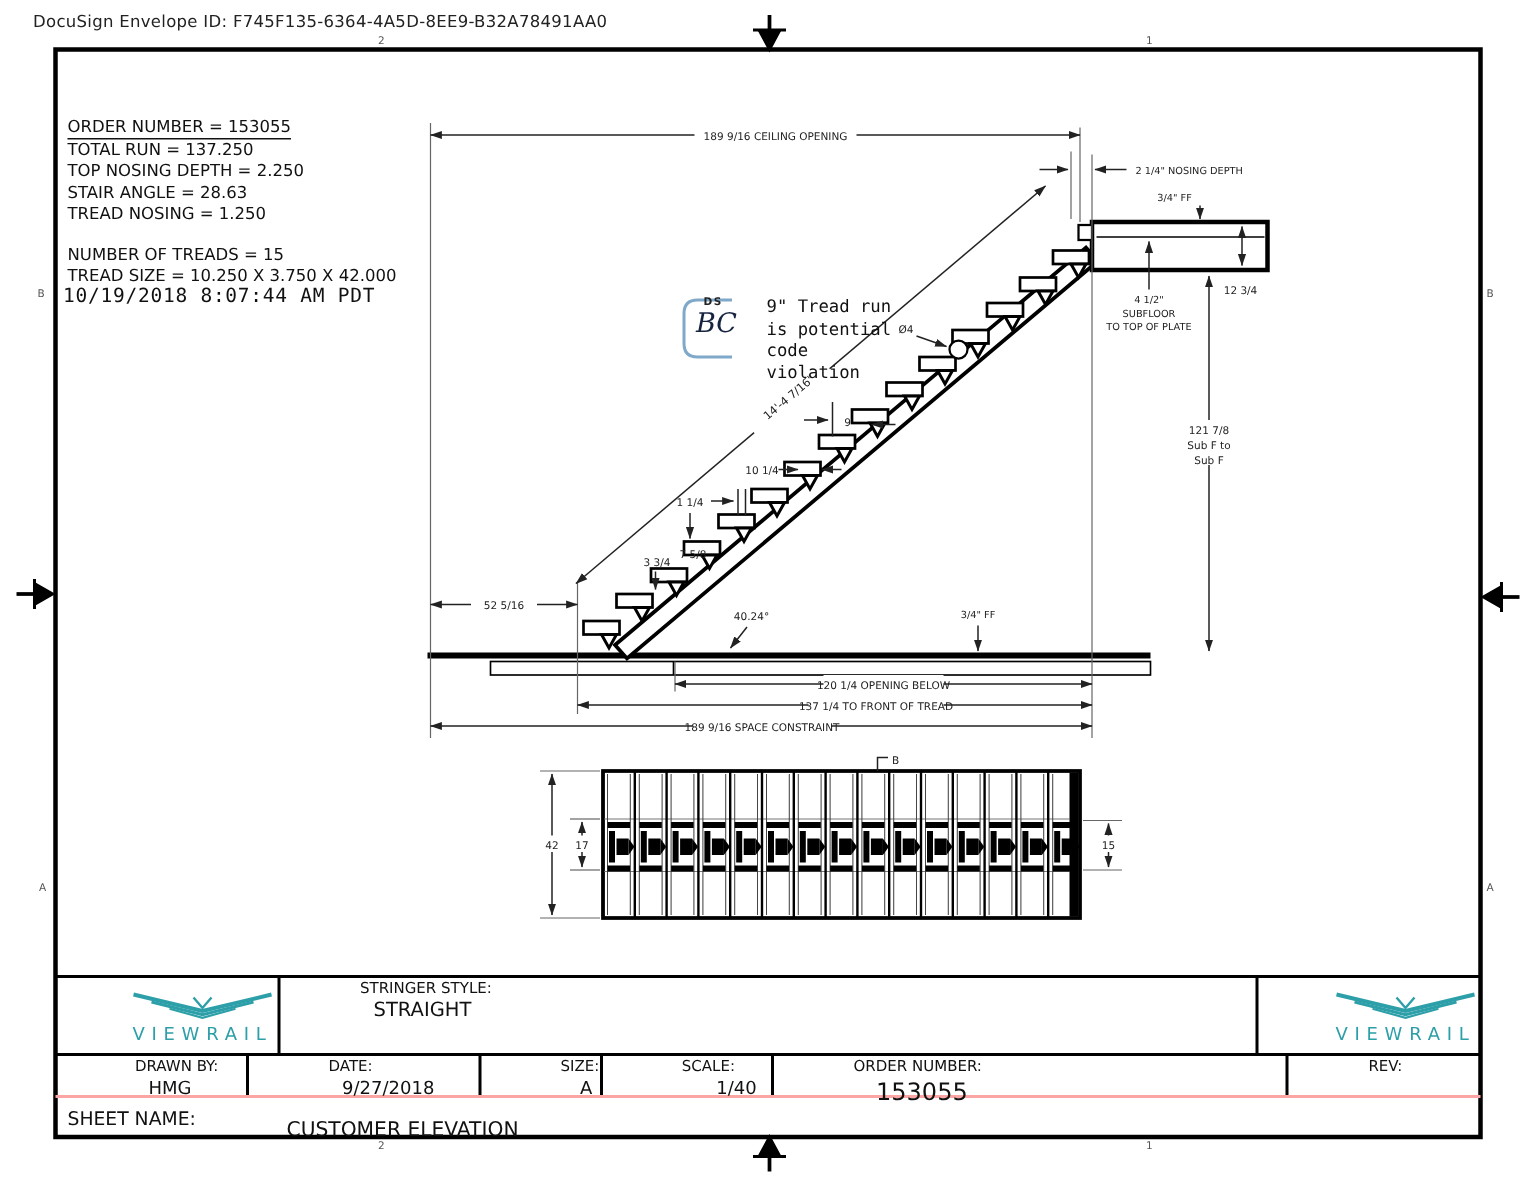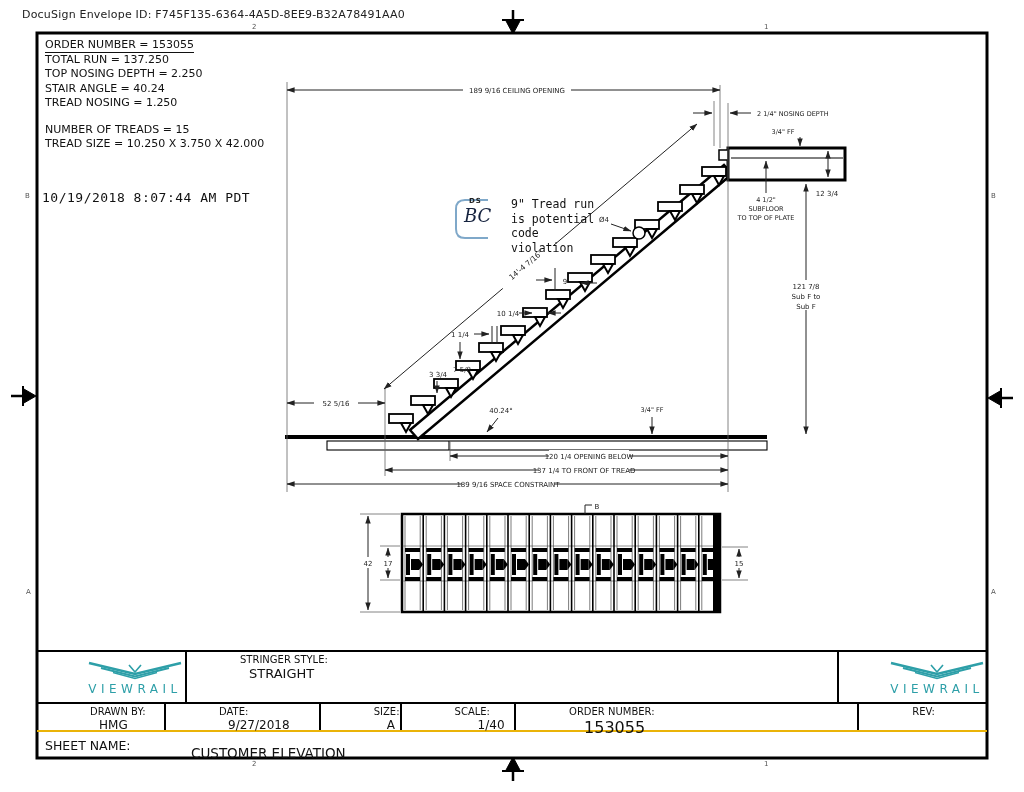--- a/index.html
+++ b/index.html
@@ -1,21 +1,21 @@
 <!DOCTYPE html>
 <html><head>
 <meta charset="utf-8">
 <style>
   html,body{margin:0;padding:0;background:#fff;}
   .page{position:relative;width:1024px;height:792px;background:#fff;overflow:hidden;
         font-family:"DejaVu Sans","Liberation Sans",sans-serif;color:#111;}
   .abs{position:absolute;}
   .envelope{left:22px;top:8px;font-size:11px;color:#222;letter-spacing:.2px;}
   .order-info{left:45px;top:38px;font-size:11px;line-height:14.2px;color:#111;}
-  .order-info .u{display:inline-block;border-bottom:1.2px solid #111;padding-bottom:0px;}
+  .order-info .u{display:inline-block;border-bottom:1.2px solid #111;padding-bottom:0px;margin-top:40px;}
   .order-info .grp2{margin-top:13px;}
   .zone{font-size:7px;color:#555;}
   .sig-wrap{left:40px;top:140px;width:230px;height:64px;}
   .sig-label{position:absolute;left:62px;top:1px;font-size:8px;font-weight:bold;color:#222;}
   .sig-name{position:absolute;left:30px;top:9px;font-size:21px;font-style:italic;
             font-family:"DejaVu Serif","Liberation Serif",serif;color:#16233f;white-space:nowrap;}
   .sig-id{position:absolute;left:24px;top:41px;font-size:6.5px;color:#888;letter-spacing:.3px;}
   .sig-date{left:42px;top:190px;font-size:13px;font-family:"DejaVu Sans Mono","Liberation Mono",monospace;
             font-weight:normal;color:#111;letter-spacing:.5px;}
   .bc-wrap{left:452px;top:196px;width:60px;height:50px;}
@@ -23,21 +23,21 @@
   .bc-init{position:absolute;left:12px;top:9px;font-size:18px;font-style:italic;
            font-family:"DejaVu Serif","Liberation Serif",serif;color:#16233f;}
   .note{left:511px;top:197px;font-size:11.5px;line-height:14.7px;color:#111;
         font-family:"DejaVu Sans Mono","Liberation Mono",monospace;}
   
   .tb{left:37px;top:650px;width:950px;height:108px;border-top:2px solid #000;box-sizing:border-box;font-size:10px;}
   .tb *{box-sizing:border-box;}
   .tb-row{display:flex;width:100%;}
   .tb-r1{height:50px;}
   .tb-r2{height:28px;border-top:2px solid #000;}
-  .tb-r3{height:28px;border-top:2px solid #eab308;}
+  .tb-r3{height:28px;border-top:2px solid #fca5a5;}
   .tb-cell{border-right:2px solid #000;height:100%;position:relative;margin-left:48px;}
   .tb-cell.last{border-right:none;}
   .tb-label{font-size:10px;color:#111;padding:2px 0 0 5px;}
   .tb-value{font-size:13px;color:#111;padding:1px 0 0 14px;}
   .logo-cell{display:flex;align-items:center;justify-content:center;flex-direction:column;}
   .brand-text{font-size:12px;letter-spacing:4.5px;margin-top:1px;font-weight:500;}
   .sheet-row{display:flex;align-items:center;}
   .sheet-label{font-size:12.5px;padding-left:8px;width:116px;}
   .sheet-value{font-size:13.5px;padding-left:38px;margin-top:16px;}
   svg text{font-family:"DejaVu Sans","Liberation Sans",sans-serif;fill:#222;}
@@ -232,21 +232,21 @@
       <text x="388" y="566" font-size="7" text-anchor="middle">17</text>
       <text x="739" y="566" font-size="7" text-anchor="middle">15</text>
       <text x="597" y="509" font-size="7" text-anchor="middle">B</text>
     </g>
   </svg>
 
   <div class="abs order-info">
     <div><span class="u">ORDER NUMBER = 153055</span></div>
     <div>TOTAL RUN = 137.250</div>
     <div>TOP NOSING DEPTH = 2.250</div>
-    <div>STAIR ANGLE = 40.24</div>
+    <div>STAIR ANGLE = 28.63</div>
     <div>TREAD NOSING = 1.250</div>
     <div class="grp2">NUMBER OF TREADS = 15</div>
     <div>TREAD SIZE = 10.250 X 3.750 X 42.000</div>
   </div>
 
   <div class="abs sig-date">10/19/2018 8:07:44 AM PDT</div>
 
   <div class="abs bc-wrap">
     <svg width="42" height="48" style="position:absolute;left:0;top:0;">
       <path d="M36,4 H13 Q4,4 4,13 V33 Q4,42 13,42 H36" fill="none" stroke="#7fa8c9" stroke-width="2"></path>

